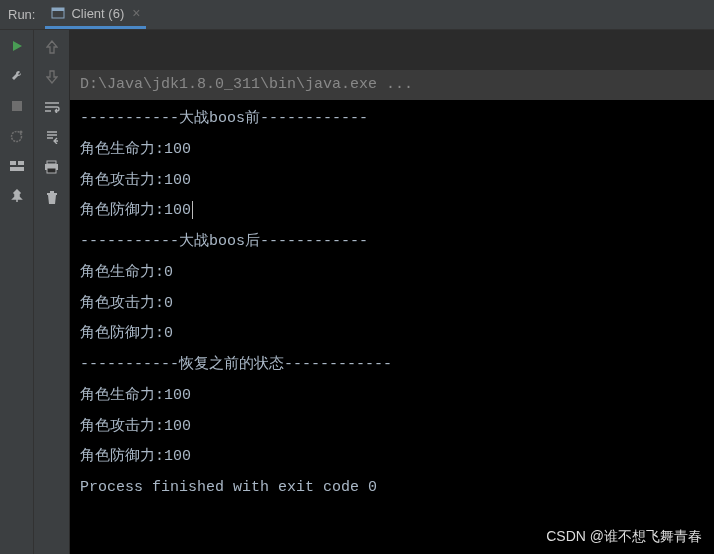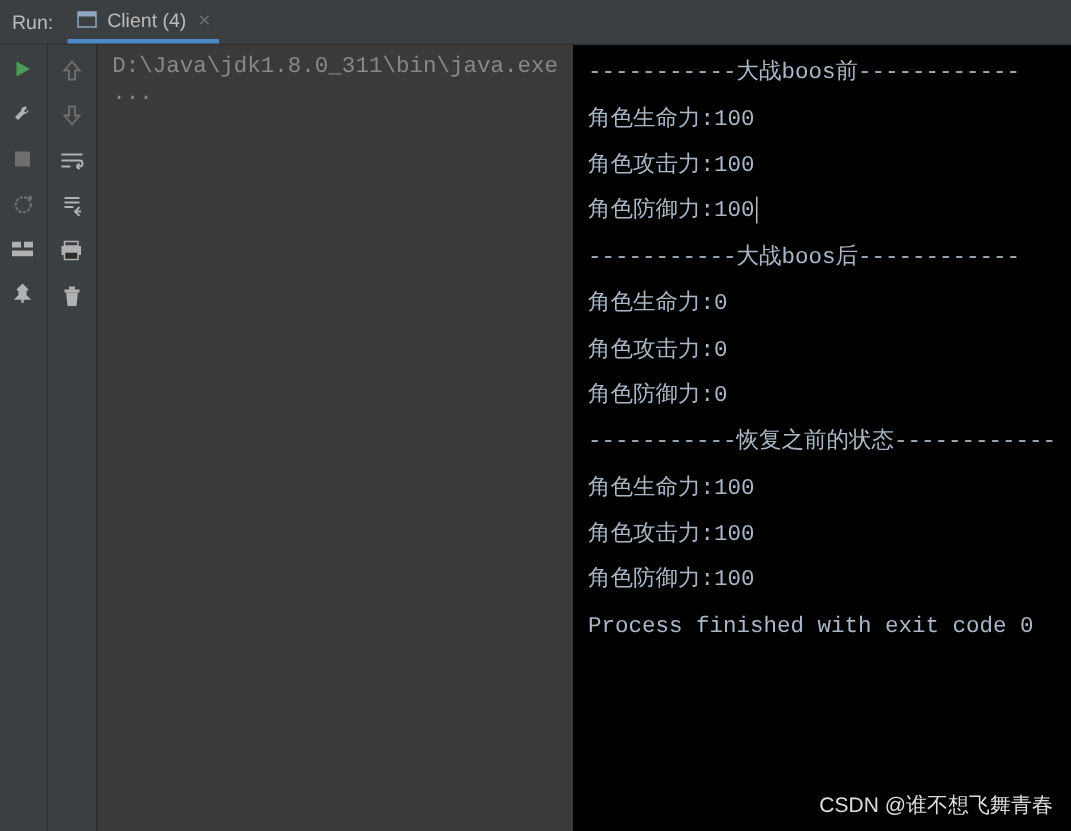--- a/index.html
+++ b/index.html
@@ -40,21 +40,21 @@
   }
   .left-gutter .ico { width: 16px; height: 16px; display: flex; align-items: center; justify-content: center; }
   .second-gutter {
     width: 36px;
     background: #3c3f41;
     border-right: 1px solid #2b2b2b;
     display: flex; flex-direction: column; align-items: center;
     padding-top: 8px; gap: 12px;
   }
   .second-gutter .ico { width: 18px; height: 18px; display: flex; align-items: center; justify-content: center; color: #afb1b3; }
-  .console-wrap { flex: 1; display: flex; flex-direction: row; }
+  .console-wrap { flex: 1; display: flex; flex-direction: column; margin-top: 40px; }
   .cmd-line {
     background: #3a3a3a;
     padding: 6px 10px;
     font-family: Consolas, "Courier New", monospace;
     font-size: 15px;
     color: #888888;
     line-height: 1.2;
   }
   .console {
     flex: 1;
@@ -89,21 +89,21 @@
 
 <div class="top-bar">
   <span class="run-label">Run:</span>
   <div class="tab">
     <span class="icon">
       <svg width="14" height="14" viewBox="0 0 14 14">
           <rect x="1" y="2" width="12" height="10" fill="none" stroke="#8aa7c2" stroke-width="1"></rect>
           <rect x="1" y="2" width="12" height="3" fill="#8aa7c2"></rect>
         </svg>
     </span>
-    <span>Client (4)</span>
+    <span>Client (6)</span>
     <span class="close">×</span>
   </div>
 </div>
 
 <div class="main">
 
   <div class="left-gutter">
     <span class="ico">
       <svg width="14" height="14" viewBox="0 0 14 14">
           <polygon points="3,2 12,7 3,12" fill="#499c54"></polygon>

